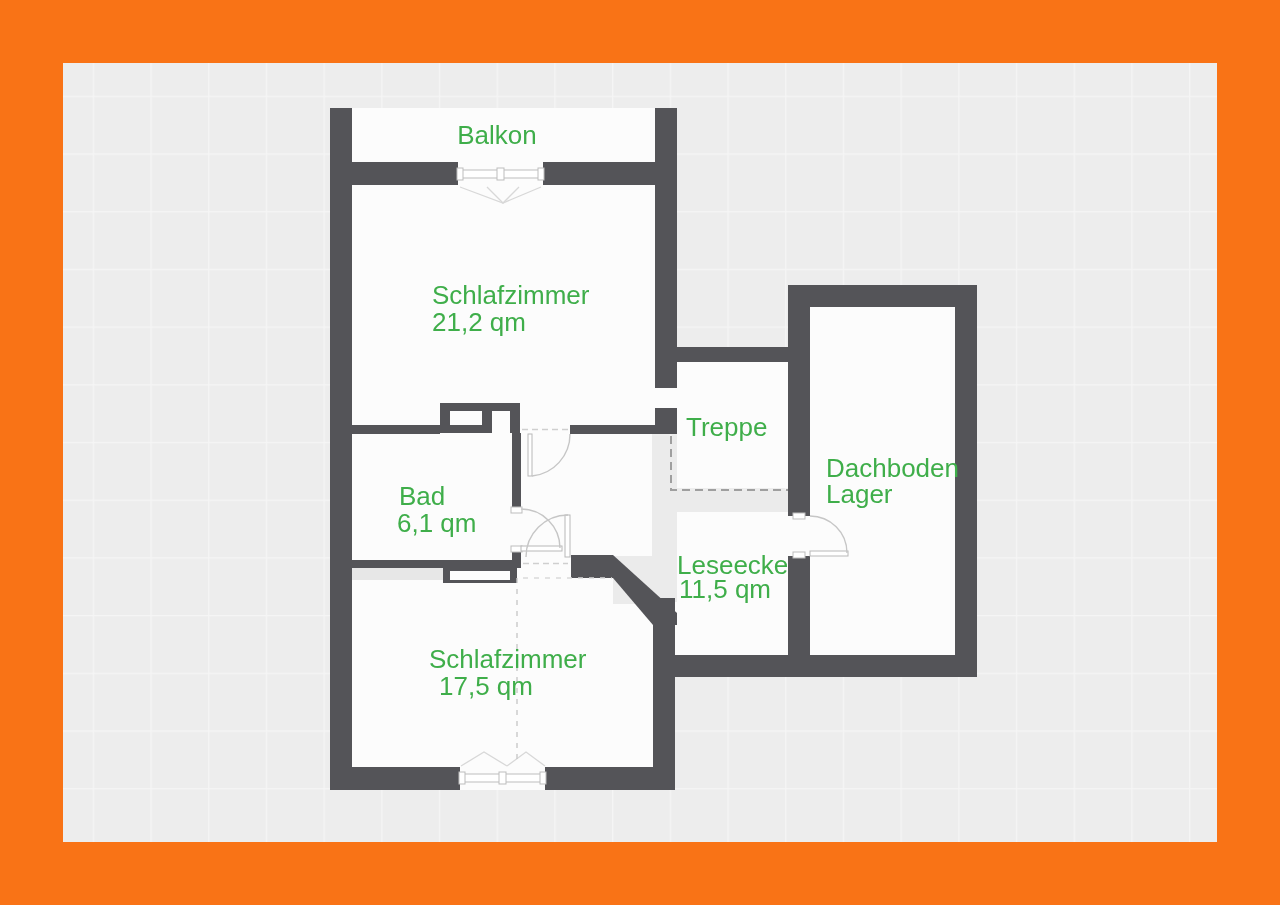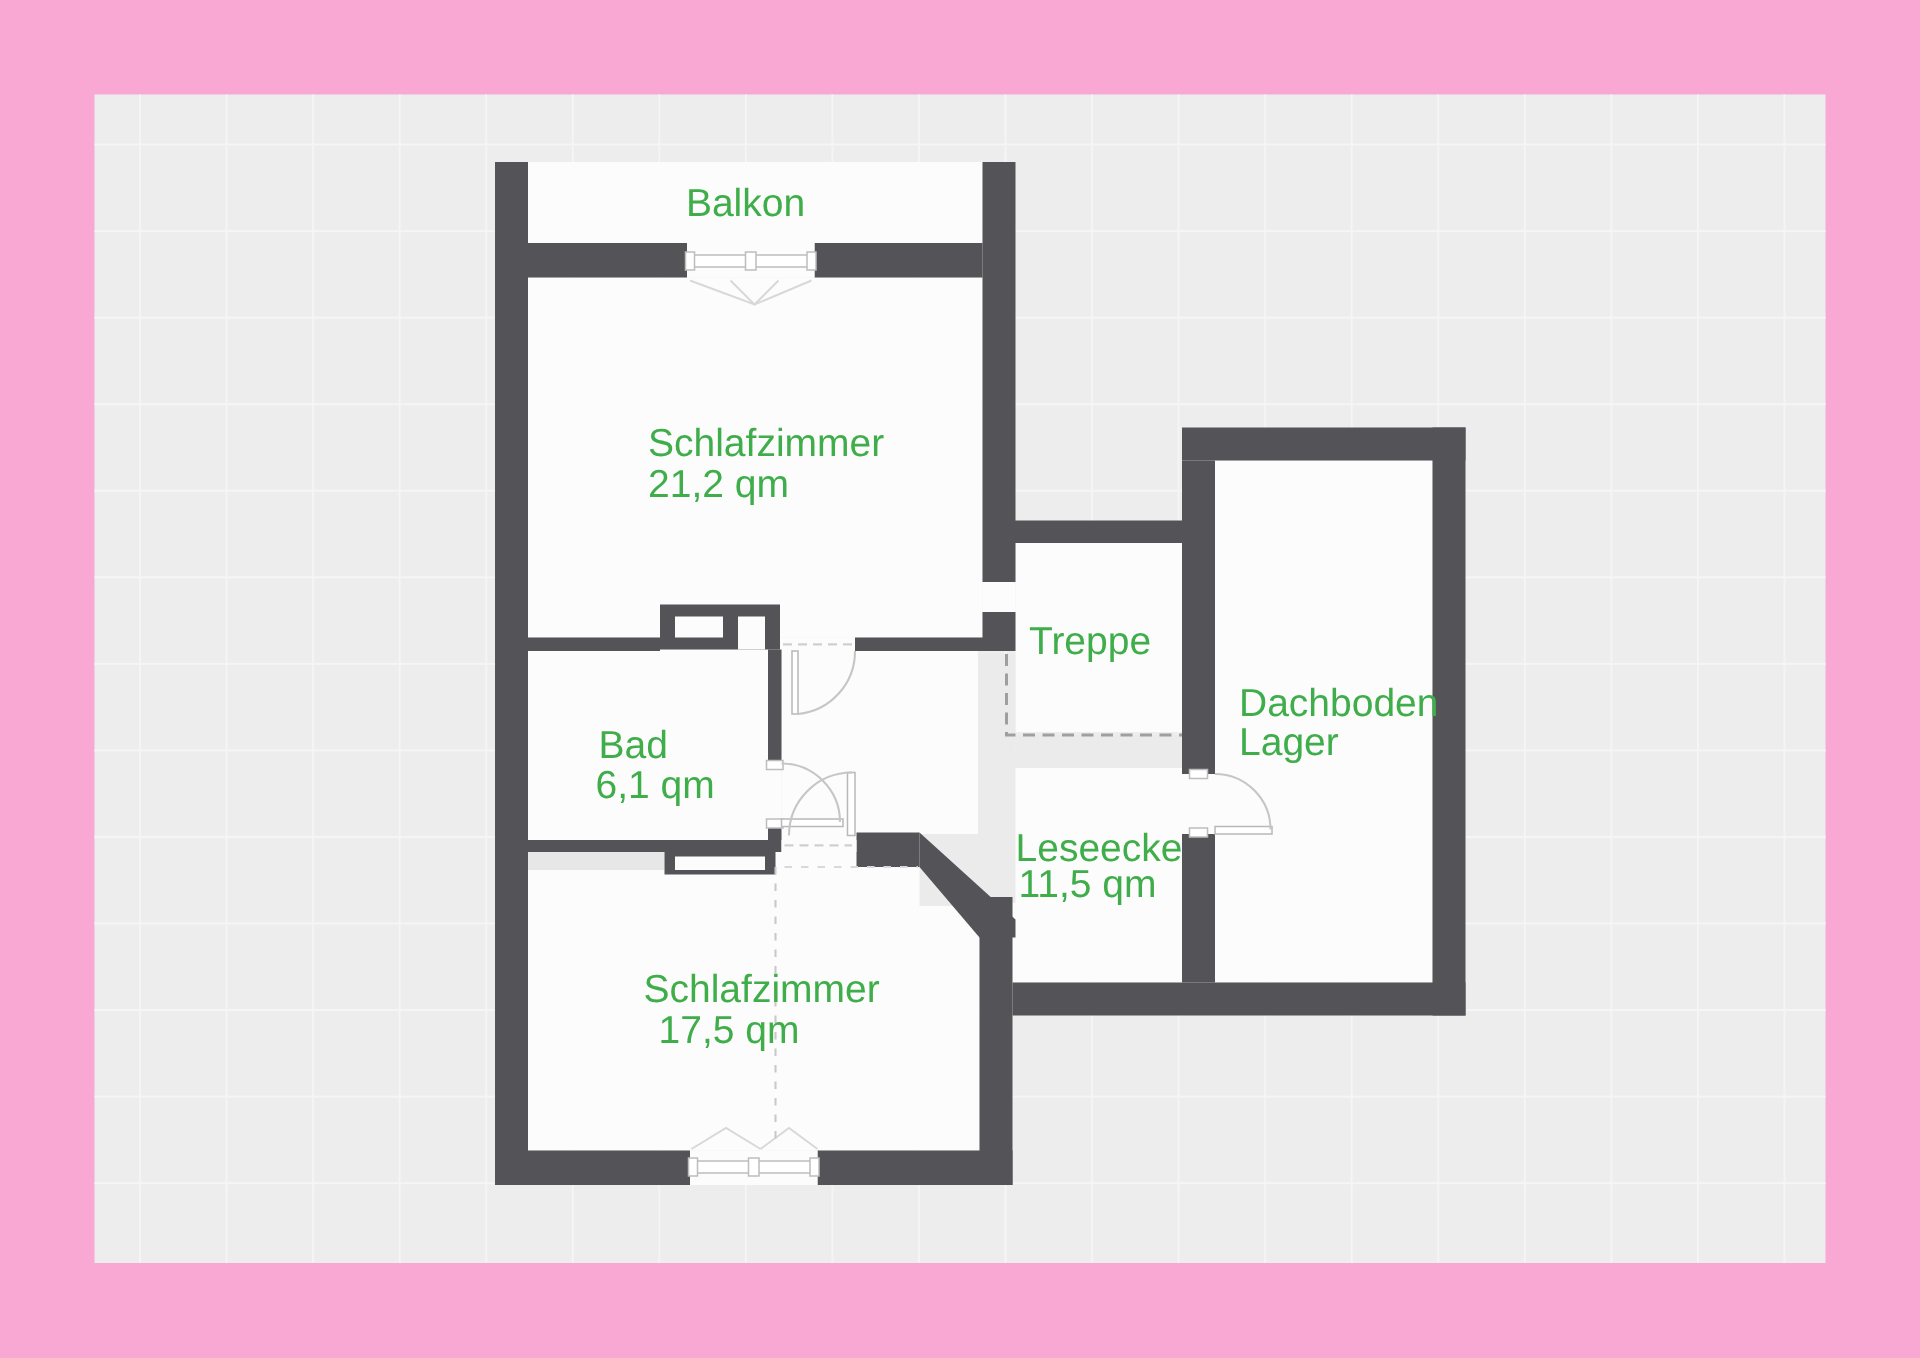--- a/index.html
+++ b/index.html
@@ -1,16 +1,16 @@
 <!DOCTYPE html>
 <html><head>
 <meta charset="utf-8">
 <style>
   html,body{margin:0;padding:0;background:#ffffff;}
-  .page{position:relative;width:1280px;height:905px;background:#f9a8d4;overflow:hidden;
+  .page{position:relative;width:1280px;height:905px;background:#f97316;overflow:hidden;
         font-family:"Liberation Sans", sans-serif;}
   svg{display:block;}
   text.room-label{font-family:"Liberation Sans", sans-serif;font-size:26px;}
 </style>
 </head>
 <body>
 
 <div class="page">
 <svg width="1280" height="905" viewBox="0 0 1280 905">
 

